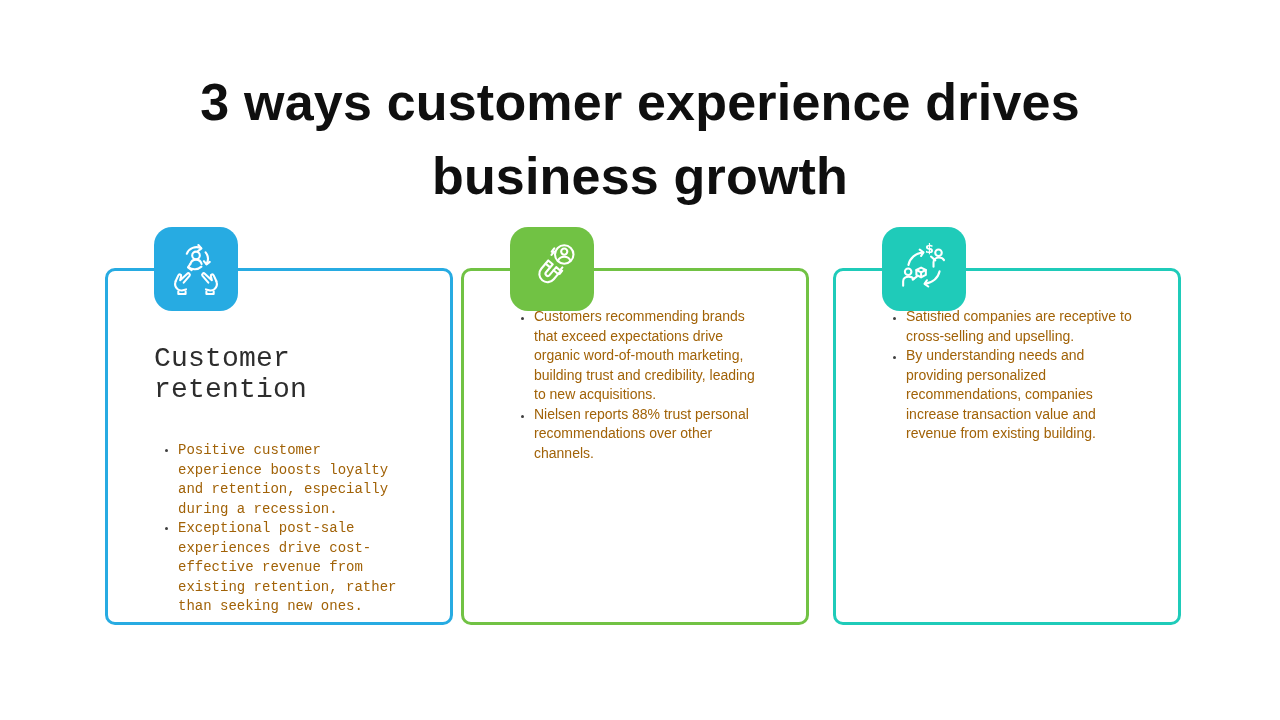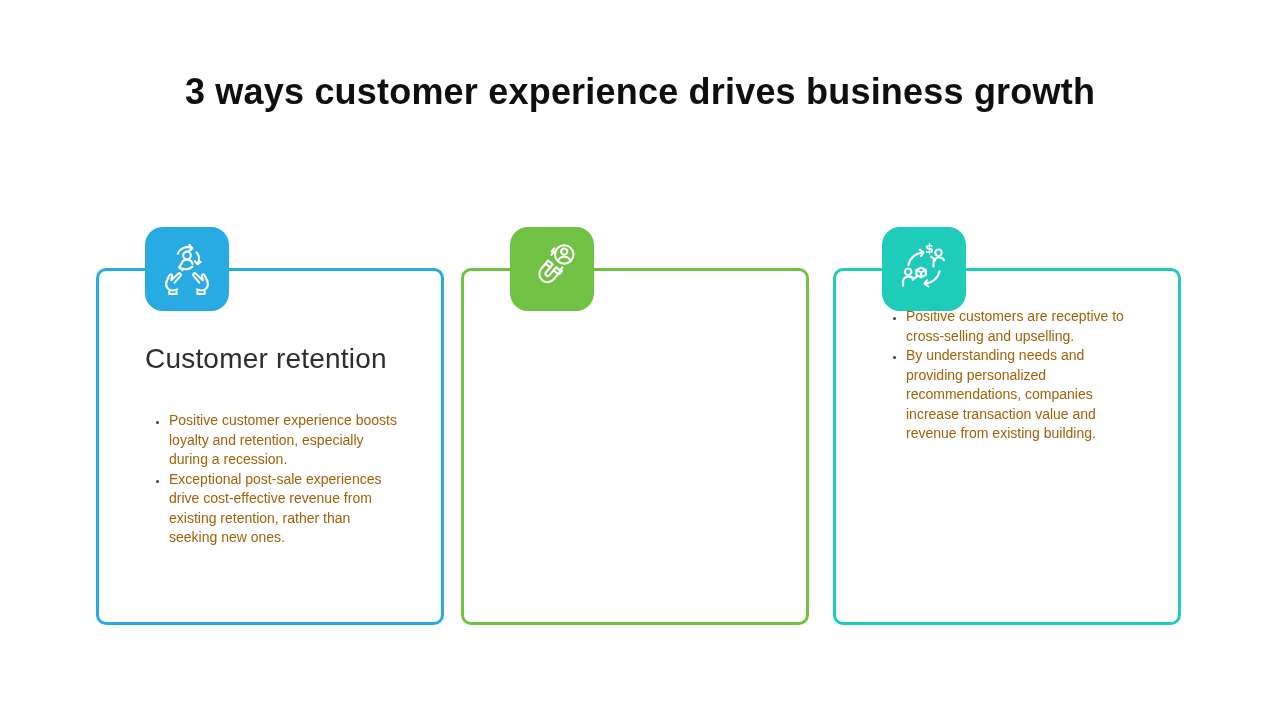--- a/index.html
+++ b/index.html
@@ -10,38 +10,38 @@
     position: relative;
     overflow: hidden;
   }
   .slide { position: relative; width: 1280px; height: 720px; background: #ffffff; }
 
   h1.slide-title {
     margin: 0 auto;
     padding-top: 66px;
     max-width: 980px;
     text-align: center;
-    font-size: 36px;
+    font-size: 52px;
     line-height: 1.42;
     font-weight: 700;
     letter-spacing: 0.2px;
     color: #0f0f0f;
   }
 
   .card {
     position: absolute;
     top: 268px;
     width: 348px;
     height: 357px;
     box-sizing: border-box;
     background: #ffffff;
     border: 3px solid var(--accent, #999);
     border-radius: 10px;
   }
-  .card.pos-1 { left: 96px; }
+  .card.pos-1 { left: 105px; font-family: Liberation Mono, monospace; }
   .card.pos-2 { left: 461px; }
   .card.pos-3 { left: 833px; }
 
   .icon-badge {
     position: absolute;
     left: 46px;
     top: -44px;
     width: 84px;
     height: 84px;
     border-radius: 18px;
@@ -122,20 +122,24 @@
         </g>
 
         <path d="M31.5 16.5l2.8-3.6h-2.6l2.8-3.6"></path>
         <path d="M40.5 37.5l2.8-3.6h-2.6l2.8-3.6"></path>
 
         <circle cx="45.5" cy="16" r="10.2"></circle>
         <circle cx="45.5" cy="12.8" r="3.4"></circle>
         <path d="M38.8 22.8c1-2.9 3.6-4.3 6.7-4.3s5.7 1.4 6.7 4.3"></path>
       </svg>
     </div>
+    <ul class="card-bullets">
+      <li>Customers recommending brands that exceed expectations drive organic word-of-mouth marketing, building trust and credibility, leading to new acquisitions.</li>
+      <li>Nielsen reports 88% trust personal recommendations over other channels.</li>
+    </ul>
   </section>
 
   <section class="card pos-3" style="--accent: #1FCBB9;">
     <div class="icon-badge">
       <svg width="58" height="58" viewBox="0 0 64 64" fill="none" stroke="#ffffff" stroke-width="2.3" stroke-linecap="round" stroke-linejoin="round">
 
         <path d="M14.8 27.5A17.2 17.2 0 0 1 30.5 13.9"></path>
         <polyline points="27.3,10.7 31.4,13.6 28.8,17.6"></polyline>
         <path d="M49.2 34.5A17.2 17.2 0 0 1 33.5 48.1"></path>
         <polyline points="36.7,51.3 32.6,48.4 35.2,44.4"></polyline>
@@ -149,18 +153,18 @@
         <circle cx="14.5" cy="35" r="3.6"></circle>
         <path d="M9 50.5v-5c0-3 2.6-5.1 6-5.1 2.5 0 4.6 1.1 5.6 2.8"></path>
         <path d="M19.5 43.8l4.8-3.6"></path>
 
         <path d="M28.8 30.5l5.2 2.6v5.4l-5.2 2.6-5.2-2.6v-5.4z"></path>
         <path d="M23.6 33.1l5.2 2.6 5.2-2.6"></path>
         <path d="M28.8 35.7v5.4"></path>
       </svg>
     </div>
     <ul class="card-bullets">
-      <li>Positive customers are receptive to cross-selling and upselling.</li>
+      <li>Satisfied companies are receptive to cross-selling and upselling.</li>
       <li>By understanding needs and providing personalized recommendations, companies increase transaction value and revenue from existing building.</li>
     </ul>
   </section>
 
 </div>
 
 </body></html>

